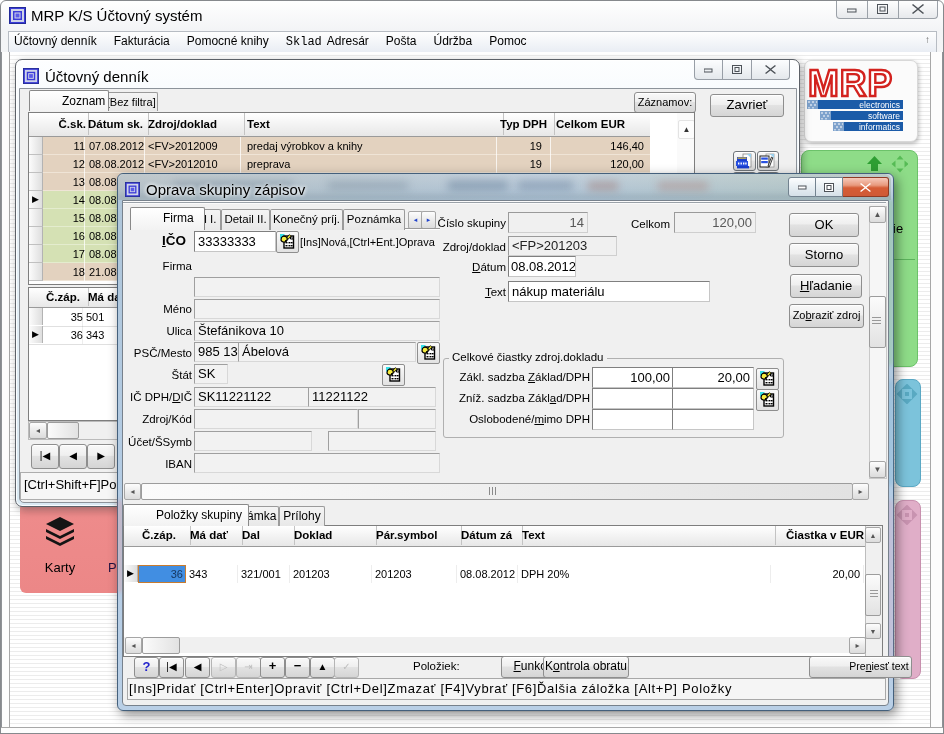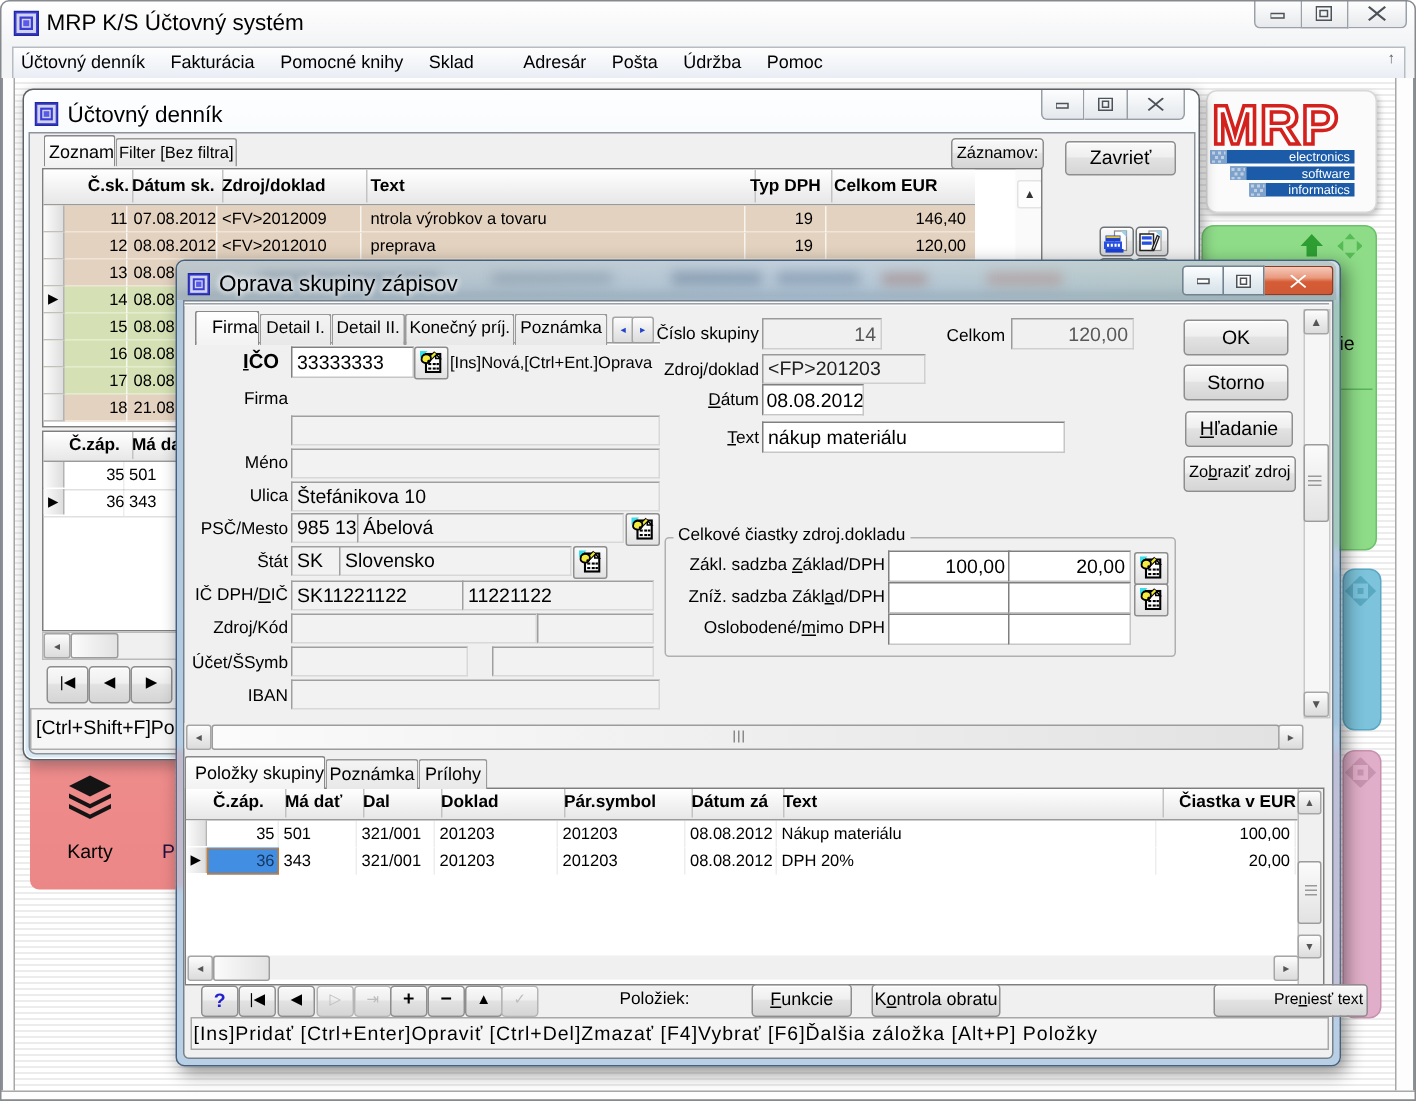--- a/index.html
+++ b/index.html
@@ -1,21 +1,21 @@
 <!DOCTYPE html>
 <html><head><meta charset="utf-8">
 <style>
 html,body{margin:0;padding:0;}
 #root{position:relative;width:944px;height:734px;overflow:hidden;font-family:"Liberation Sans",sans-serif;font-size:12px;color:#000;background:#e8e8e8;}
 .abs{position:absolute;}
 .btn{position:absolute;background:linear-gradient(180deg,#f9f9f9,#efefef 45%,#e2e2e2 50%,#d5d5d5);border:1px solid #8e8e8e;border-radius:3px;text-align:center;box-shadow:inset 0 1px 0 #fff;}
 .edit{position:absolute;background:#fff;border:1px solid;border-color:#7f7f7f #c6c6c6 #c6c6c6 #7f7f7f;font-size:13px;line-height:17px;padding:0 3px;white-space:nowrap;overflow:hidden;}
 .dedit{position:absolute;background:#f0f0f0;border:1px solid;border-color:#9a9a9a #cfcfcf #cfcfcf #9a9a9a;font-size:13px;line-height:17px;padding:0 3px;color:#585858;white-space:nowrap;overflow:hidden;}
 .lbl{position:absolute;white-space:nowrap;font-size:11.5px;}
-.tabA{position:absolute;background:linear-gradient(180deg,#ffffff,#f2f2f2);border:1px solid #898989;border-bottom:none;border-radius:2px 2px 0 0;text-align:right;z-index:3;}
+.tabA{position:absolute;background:linear-gradient(180deg,#ffffff,#f2f2f2);border:1px solid #898989;border-bottom:none;border-radius:2px 2px 0 0;text-align:left;z-index:3;padding-left:32px;}
 .tabI{position:absolute;background:linear-gradient(180deg,#f4f4f4,#e8e8e8);border:1px solid #9a9a9a;border-bottom:none;border-radius:2px 2px 0 0;text-align:center;z-index:2;}
 .scrl{position:absolute;background:#f0f0f0;}
 .sbtn{position:absolute;background:linear-gradient(180deg,#fdfdfd,#ebebeb 50%,#dcdcdc);border:1px solid #a6a6a6;border-radius:2px;display:flex;align-items:center;justify-content:center;color:#555;}
 .thumb{position:absolute;background:linear-gradient(180deg,#fbfbfb,#e2e2e2);border:1px solid #9c9c9c;border-radius:2px;}
 .thumbH{position:absolute;background:linear-gradient(90deg,#fbfbfb,#e2e2e2);border:1px solid #9c9c9c;border-radius:2px;}
 .hd1{position:absolute;top:0;height:22px;line-height:22px;font-size:11.5px;padding-left:3px;border-right:1px solid #c3c3c3;white-space:nowrap;overflow:hidden;}
 .r1{position:absolute;left:0;width:621px;height:18px;line-height:18px;font-size:11px;white-space:nowrap;}
 .r1 s,.r2 s{text-decoration:none;display:inline-block;vertical-align:top;height:18px;overflow:hidden;}
 .r1 s{box-shadow:inset -1px 0 0 rgba(255,255,255,.75);}
 .r2 s,.r3 s{box-shadow:inset -1px 0 0 rgba(0,0,0,.07);}
@@ -64,21 +64,21 @@
       </div>
  <div style="width:40px;height:18px;background:linear-gradient(180deg,#ffffff,#e7e9ec);border:1px solid #9ba1a8;border-top:none;border-left:none;border-radius:0 0 4px 0;display:flex;align-items:center;justify-content:center;">
         <svg width="12" height="10" viewBox="0 0 12 10">
           <path d="M1 0 L6 4 L11 0 L12 1 L7 5 L12 9 L11 10 L6 6 L1 10 L0 9 L5 5 L0 1 Z" fill="#4d5258"></path>
         </svg>
       </div>
 </div>
 
 <div class="abs" style="left:8px;top:31px;width:927px;height:20px;background:linear-gradient(180deg,#fefefe,#e9edf4);border:1px solid #b7bcc3;"></div>
 <div class="abs" style="left:14px;top:31px;height:20px;line-height:20px;font-size:12px;white-space:nowrap;">
-<span style="margin-right:17px;">Účtovný denník</span><span style="margin-right:17px;">Fakturácia</span><span style="margin-right:17px;">Pomocné knihy</span><span style="margin-right:33px;">Sklad</span><span style="margin-right:17px;">Adresár</span><span style="margin-right:17px;">Pošta</span><span style="margin-right:17px;">Údržba</span><span>Pomoc</span>
+<span style="margin-right:17px;">Účtovný denník</span><span style="margin-right:17px;">Fakturácia</span><span style="margin-right:17px;">Pomocné knihy</span><span style="margin-right:5px;font-family:Liberation Mono, monospace;">Sklad</span><span style="margin-right:17px;">Adresár</span><span style="margin-right:17px;">Pošta</span><span style="margin-right:17px;">Údržba</span><span>Pomoc</span>
 </div>
 <div class="abs" style="left:925px;top:34px;font-size:10px;color:#666;">↑</div>
 
 <div class="abs" style="left:9px;top:52px;width:921px;height:675px;background:repeating-linear-gradient(180deg,#ffffff 0px,#ffffff 3px,#ececec 3px,#ececec 4px);"></div>
 <div class="abs" style="left:0;top:52px;width:7px;height:676px;background:#fdfdfd;border-left:2px solid #8f9296;border-right:1px solid #a8a8a8;"></div>
 <div class="abs" style="left:930px;top:52px;width:11px;height:676px;background:#fdfdfd;border-left:1px solid #a8a8a8;border-right:2px solid #8f9296;"></div>
 <div class="abs" style="left:0;top:727px;width:944px;height:5px;background:#fdfdfd;border-top:1px solid #a8a8a8;border-bottom:2px solid #797c80;"></div>
 
 <div class="abs" style="left:804px;top:60px;width:112px;height:80px;background:#fbfbfb;border:1px solid #d8d8d8;border-radius:7px;box-shadow:1px 2px 4px rgba(0,0,0,0.25);"></div>
 <svg class="abs" style="left:804px;top:60px;" width="112" height="80" viewBox="0 0 112 80">
@@ -203,21 +203,21 @@
  <div style="position:absolute;left:0;top:0;width:621px;height:23px;background:linear-gradient(180deg,#ffffff,#e7e7e7);border-bottom:1px solid #9a9a9a;"></div>
  <div class="hd1" style="left:14px;width:42px;">
         <b style="padding-right:2px;float:right;">Č.sk.</b>
       </div>
  <div class="hd1" style="left:56px;width:60px;"><b>Dátum sk.</b></div>
  <div class="hd1" style="left:116px;width:96px;"><b>Zdroj/doklad</b></div>
  <div class="hd1" style="left:212px;width:256px;padding-left:6px;"><b>Text</b></div>
  <div class="hd1" style="left:468px;width:54px;"><b>Typ DPH</b></div>
  <div class="hd1" style="left:522px;width:97px;border-right:none;padding-left:5px;"><b>Celkom EUR</b></div>
 
- <div class="r1 be" style="top:24px;"><i class="rh"></i><s class="c1">11</s><s class="c2">07.08.2012</s><s class="c3">&lt;FV&gt;2012009</s><s class="c4">ntrola výrobkov a tovaru</s><s class="c5">19</s><s class="c6">146,40</s></div>
+ <div class="r1 be" style="top:24px;"><i class="rh"></i><s class="c1">11</s><s class="c2">07.08.2012</s><s class="c3">&lt;FV&gt;2012009</s><s class="c4">predaj výrobkov a knihy</s><s class="c5">19</s><s class="c6">146,40</s></div>
  <div class="r1 be" style="top:42px;"><i class="rh"></i><s class="c1">12</s><s class="c2">08.08.2012</s><s class="c3">&lt;FV&gt;2012010</s><s class="c4">preprava</s><s class="c5">19</s><s class="c6">120,00</s></div>
  <div class="r1 be" style="top:60px;"><i class="rh"></i><s class="c1">13</s><s class="c2">08.08.2012</s><s class="c3"></s><s class="c4"></s><s class="c5"></s><s class="c6"></s></div>
  <div class="r1 gr" style="top:78px;"><i class="rh">▶</i><s class="c1">14</s><s class="c2">08.08.2012</s><s class="c3"></s><s class="c4"></s><s class="c5"></s><s class="c6"></s></div>
  <div class="r1 gr" style="top:96px;"><i class="rh"></i><s class="c1">15</s><s class="c2">08.08.2012</s><s class="c3"></s><s class="c4"></s><s class="c5"></s><s class="c6"></s></div>
  <div class="r1 gr" style="top:114px;"><i class="rh"></i><s class="c1">16</s><s class="c2">08.08.2012</s><s class="c3"></s><s class="c4"></s><s class="c5"></s><s class="c6"></s></div>
  <div class="r1 gr" style="top:132px;"><i class="rh"></i><s class="c1">17</s><s class="c2">08.08.2012</s><s class="c3"></s><s class="c4"></s><s class="c5"></s><s class="c6"></s></div>
  <div class="r1 be" style="top:150px;"><i class="rh"></i><s class="c1">18</s><s class="c2">21.08.2012</s><s class="c3"></s><s class="c4"></s><s class="c5"></s><s class="c6"></s></div>
 
  <div style="position:absolute;left:648px;top:0;width:17px;height:170px;background:#fafafa;"></div>
  <div class="sbtn" style="left:649px;top:7px;width:15px;height:17px;font-size:8px;background:#fdfdfd;border-color:#e3e3e3;color:#333;">▲</div>
@@ -373,21 +373,20 @@
           <rect x="9.5" y="12" width="2" height="1.4"></rect>
           <rect x="12" y="12" width="1.6" height="1.4"></rect>
         </g>
         <path d="M11.5 2.2 L5.2 8.5" stroke="#000" stroke-width="3"></path>
         <path d="M11.2 2.5 L5.5 8.2" stroke="#f0e830" stroke-width="1.6"></path>
         <path d="M2.5 4.5 Q4 2.5 6.5 3.5 Q9 4.5 8 7 Q7 9.5 4.5 9 Q2 8.5 2 6.5 Z" fill="#f5ec40" stroke="#000" stroke-width="1.2"></path>
         <circle cx="6.8" cy="7.8" r="0.9" fill="#000"></circle>
       </svg>
     </div>
 <div class="edit gray" style="left:194px;top:364px;width:26px;">SK</div>
-<div class="edit gray" style="left:226px;top:364px;width:147px;">Slovensko</div>
 <div class="iconbtn" style="left:382px;top:364px;">
       <svg width="16" height="16" viewBox="0 0 16 16">
         <path d="M1 1 L6 1 L1 6 Z" fill="#35e0e8"></path>
         <rect x="5" y="3" width="9.5" height="12" fill="#fff" stroke="#000" stroke-width="1.4"></rect>
         <path d="M11.5 3 L14.5 6 L11.5 6 Z" fill="#fff" stroke="#000" stroke-width="1"></path>
         <g fill="#000">
           <rect x="6.5" y="9" width="2" height="1.4"></rect>
           <rect x="9.5" y="9" width="2" height="1.4"></rect>
           <rect x="12" y="9" width="1.6" height="1.4"></rect>
           <rect x="6.5" y="12" width="2" height="1.4"></rect>
@@ -491,21 +490,20 @@
 <div class="abs" id="tbl3" style="left:123px;top:525px;width:758px;height:130px;border:1px solid #7e7e7e;background:#fff;overflow:hidden;">
  <div style="position:absolute;left:0;top:0;width:742px;height:20px;background:linear-gradient(180deg,#ffffff,#e7e7e7);border-bottom:1px solid #9a9a9a;"></div>
  <div class="hd3" style="left:15px;width:48px;"><b>Č.záp.</b></div>
  <div class="hd3" style="left:63px;width:52px;"><b>Má dať</b></div>
  <div class="hd3" style="left:115px;width:52px;"><b>Dal</b></div>
  <div class="hd3" style="left:167px;width:82px;"><b>Doklad</b></div>
  <div class="hd3" style="left:249px;width:85px;"><b>Pár.symbol</b></div>
  <div class="hd3" style="left:334px;width:61px;"><b>Dátum zá</b></div>
  <div class="hd3" style="left:395px;width:253px;"><b>Text</b></div>
  <div class="hd3" style="left:648px;width:89px;border-right:none;text-align:right;padding-right:4px;"><b>Čiastka v EUR</b></div>
- <div class="r3" style="top:21px;"><i class="rh2"></i><s class="d1">35</s><s class="d2">501</s><s class="d3">321/001</s><s class="d4">201203</s><s class="d5">201203</s><s class="d6">08.08.2012</s><s class="d7">Nákup materiálu</s><s class="d8">100,00</s></div>
  <div class="r3" style="top:39px;"><i class="rh2">▶</i><s class="d1" style="background:#418ee2;color:#16365e;box-shadow:inset 0 0 0 1px #c87b2e;">36</s><s class="d2">343</s><s class="d3">321/001</s><s class="d4">201203</s><s class="d5">201203</s><s class="d6">08.08.2012</s><s class="d7">DPH 20%</s><s class="d8">20,00</s></div>
  <div style="position:absolute;right:0;top:0;width:16px;height:130px;background:#f0f0f0;border-left:1px solid #bdbdbd;"></div>
  <div class="sbtn" style="right:1px;top:1px;width:14px;height:14px;font-size:7px;">▲</div>
  <div class="thumb" style="right:1px;top:48px;width:14px;height:40px;"></div>
  <div class="abs" style="right:4px;top:64px;width:8px;height:1px;background:#999;box-shadow:0 3px 0 #999,0 6px 0 #999;"></div>
  <div class="sbtn" style="right:1px;bottom:17px;width:14px;height:14px;font-size:7px;">▼</div>
 </div>
 
 <div class="scrl" style="left:124px;top:637px;width:741px;height:16px;"></div>
 <div class="sbtn" style="left:125px;top:637px;width:15px;height:15px;font-size:8px;">◂</div>
@@ -516,19 +514,19 @@
 <div class="nbtn" style="left:159px;">|◀</div>
 <div class="nbtn" style="left:185px;">◀</div>
 <div class="nbtn dis" style="left:211px;">▷</div>
 <div class="nbtn dis" style="left:236px;">⇥</div>
 <div class="nbtn" style="left:260px;font-weight:bold;font-size:13px;line-height:16px;">+</div>
 <div class="nbtn" style="left:285px;font-weight:bold;font-size:13px;line-height:16px;">−</div>
 <div class="nbtn" style="left:310px;">▲</div>
 <div class="nbtn dis" style="left:334px;">✓</div>
 <div class="lbl" style="left:413px;top:660px;">Položiek:</div>
 <div class="btn" style="left:501px;top:656px;width:65px;height:20px;line-height:19px;font-size:12px;"><u>F</u>unkcie</div>
-<div class="btn" style="left:581px;top:656px;width:84px;height:20px;line-height:19px;font-size:12px;text-align:center;">K<u>o</u>ntrola obratu</div>
+<div class="btn" style="left:543px;top:656px;width:84px;height:20px;line-height:19px;font-size:12px;text-align:center;">K<u>o</u>ntrola obratu</div>
 <div class="btn" style="left:809px;top:656px;width:64px;height:20px;line-height:19px;font-size:10.5px;padding-left:37px;">Pre<u>n</u>iesť text</div>
 
 <div class="abs" style="left:127px;top:678px;width:757px;height:20px;background:#f5f5f5;border:1px solid #a8a8a8;"></div>
 <div class="lbl" style="left:129px;top:681px;font-size:13px;letter-spacing:0.66px;">[Ins]Pridať [Ctrl+Enter]Opraviť [Ctrl+Del]Zmazať [F4]Vybrať [F6]Ďalšia záložka [Alt+P] Položky</div>
 
 <div class="abs" style="left:0;top:0;width:942px;height:732px;border:1px solid #86898d;border-radius:6px 6px 0 0;z-index:60;pointer-events:none;"></div>
 </div>
 </body></html>

